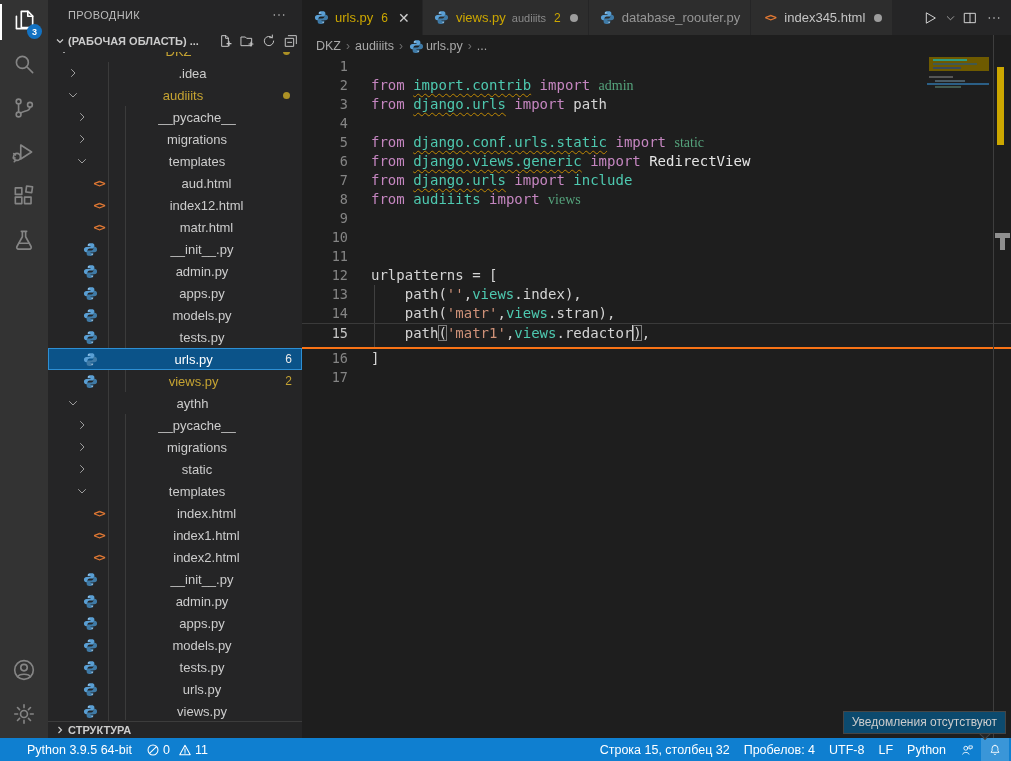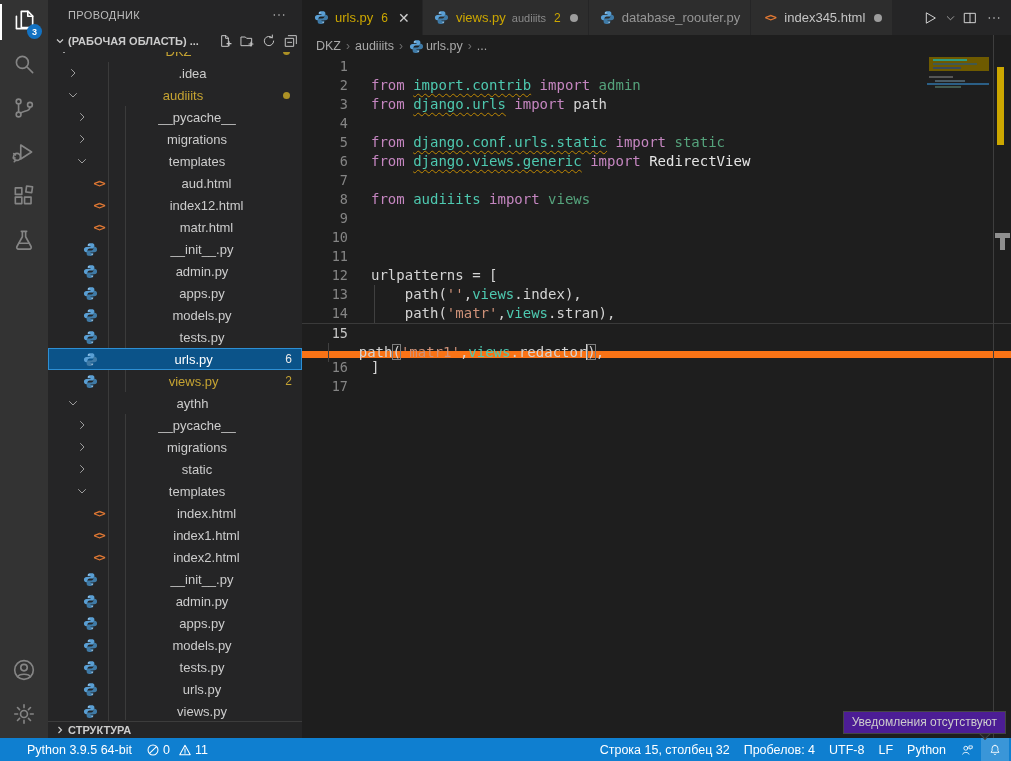--- a/index.html
+++ b/index.html
@@ -61,43 +61,43 @@
   .editor-actions .icon-btn { color:#d0d0d0; margin-left:2px; }
   .breadcrumbs { height:22px; display:flex; align-items:center; font-size:12.5px; color:#a9a9a9; padding-left:14px; }
   .bc-item { display:flex; align-items:center; cursor:pointer; }
   .bc-item .t-ficon { width:18px; }
   .bc-sep { margin:0 5px; color:#6e6e6e; font-size:12px; }
 
   .code-area { position:absolute; top:57px; left:0; right:0; bottom:0; font-family:"DejaVu Sans Mono","Liberation Mono",monospace; font-size:14px; }
   .code-line { height:19px; line-height:19px; white-space:pre; display:flex; position:relative; }
   .ln { width:46px; text-align:right; color:#858585; flex:none; font-size:13.5px; }
   .lc { padding-left:23px; position:relative; }
-  .code-line.current { border-top:1px solid #3a3a3a; border-bottom:7px solid #f97316; height:35px;flex-direction:column; }
+  .code-line.current { border-top:1px solid #3a3a3a; border-bottom:2px solid #f97316; height:26px; }
   .code-line.current .ln { color:#c6c6c6; }
   .code-line.guided .lc::before { content:""; position:absolute; left:26px; top:0; bottom:0; border-left:1px solid #404040; }
-  .tk-kw { color:#c586c0; } .tk-mod { color:#4ec9b0; } .tk-imp { color:#55a37c; }
+  .tk-kw { color:#c586c0; } .tk-mod { color:#4ec9b0; } .tk-imp { color:#55a37c;font-family:Liberation Serif, serif; }
   .tk-cls { color:#e5e5e5; } .tk-pl { color:#d4d4d4; } .tk-str { color:#ce9178; }
   .sq { text-decoration:underline; text-decoration-style:wavy; text-decoration-color:#bf8803; text-decoration-thickness:1px; text-underline-offset:3px; text-decoration-skip-ink:none; }
   .bracket { outline:1px solid #7e7e7e; outline-offset:-1px; }
   .caret { display:inline-block; width:0; border-left:1.5px solid #cfcfcf; height:16px; vertical-align:-3px; }
 
   
   .minimap { position:absolute; top:0; right:18px; width:66px; bottom:0; }
   .ovr { position:absolute; top:0; right:0; width:18px; bottom:0; border-left:1px solid #3e3e3e; }
 
   
   .statusbar { position:absolute; left:0; right:0; bottom:0; height:23px; background:#0f7fd0; color:#ffffff; display:flex; align-items:center; font-size:12.5px; }
   .sb-item { display:flex; align-items:center; padding:0 7px; height:23px; cursor:pointer; white-space:nowrap; }
   .sb-item svg { width:14px; height:14px; }
   .sb-item .cnt { margin-left:3px; }
   .sb-left { display:flex; padding-left:20px; }
   .sb-right { margin-left:auto; display:flex; padding-right:2px; }
   .sb-item.hovered { background:rgba(255,255,255,.18); }
 
-  .tooltip { position:absolute; right:5px; bottom:27px; background:#4c1d95; border:1px solid #454545; color:#cccccc; font-size:12px; padding:3px 8px 4px; white-space:nowrap; z-index:50; }
+  .tooltip { position:absolute; right:5px; bottom:27px; background:#0c4a6e; border:1px solid #454545; color:#cccccc; font-size:12px; padding:3px 8px 4px; white-space:nowrap; z-index:50; }
   .tip-caret { position:absolute; right:22px; bottom:23px; width:8px; height:8px; background:#252526; border-right:1px solid #454545; border-bottom:1px solid #454545; transform:rotate(45deg); z-index:49; }
 </style>
 </head>
 <body>
 
 <div class="activitybar">
   <div class="ab-top" id="ab-top">
       <div class="ab-item active">
         <span><svg viewBox="0 0 24 24" fill="none" stroke="currentColor" stroke-width="1.5" stroke-linecap="round" stroke-linejoin="round">
             <path d="M9.5 4h6.2L20 8.3V19h-10.5z"></path>
@@ -689,21 +689,21 @@
         <span>...</span>
       </span>
     </div>
   <div class="code-area" id="code-area">
       <div class="code-line"><span class="ln">1</span><span class="lc"></span></div>
       <div class="code-line"><span class="ln">2</span><span class="lc"><span class="tk-kw">from </span><span class="tk-mod sq">import.contrib</span><span class="tk-kw"> import </span><span class="tk-imp">admin</span></span></div>
       <div class="code-line"><span class="ln">3</span><span class="lc"><span class="tk-kw">from </span><span class="tk-mod sq">django.urls</span><span class="tk-kw"> import </span><span class="tk-pl">path</span></span></div>
       <div class="code-line"><span class="ln">4</span></div>
       <div class="code-line"><span class="ln">5</span><span class="lc"><span class="tk-kw">from </span><span class="tk-mod sq">django.conf.urls.static</span><span class="tk-kw"> import </span><span class="tk-imp">static</span></span></div>
       <div class="code-line"><span class="ln">6</span><span class="lc"><span class="tk-kw">from </span><span class="tk-mod sq">django.views.generic</span><span class="tk-kw"> import </span><span class="tk-cls">RedirectView</span></span></div>
-      <div class="code-line"><span class="ln">7</span></div>
+      <div class="code-line"><span class="ln">7</span><span class="lc"><span class="tk-kw">from </span><span class="tk-mod sq">django.urls</span><span class="tk-kw"> import </span><span class="tk-mod">include</span></span></div>
       <div class="code-line"><span class="ln">8</span><span class="lc"><span class="tk-kw">from </span><span class="tk-mod">audiiits</span><span class="tk-kw"> import </span><span class="tk-imp">views</span></span></div>
       <div class="code-line"><span class="ln">9</span><span class="lc"></span></div>
       <div class="code-line"><span class="ln">10</span><span class="lc"></span></div>
       <div class="code-line"><span class="ln">11</span><span class="lc"></span></div>
       <div class="code-line"><span class="ln">12</span><span class="lc"><span class="tk-pl">urlpatterns = [</span></span></div>
       <div class="code-line guided"><span class="ln">13</span><span class="lc"><span class="tk-pl">    path(</span><span class="tk-str">''</span><span class="tk-pl">,</span><span class="tk-mod">views</span><span class="tk-pl">.index),</span></span></div>
       <div class="code-line guided"><span class="ln">14</span><span class="lc"><span class="tk-pl">    path(</span><span class="tk-str">'matr'</span><span class="tk-pl">,</span><span class="tk-mod">views</span><span class="tk-pl">.stran),</span></span></div>
       <div class="code-line current guided"><span class="ln">15</span><span class="lc"><span class="tk-pl">    path</span><span class="tk-pl bracket">(</span><span class="tk-str">'matr1'</span><span class="tk-pl">,</span><span class="tk-mod">views</span><span class="tk-pl">.redactor</span><span class="caret"></span><span class="tk-pl bracket">)</span><span class="tk-pl">,</span></span></div>
       <div class="code-line"><span class="ln">16</span><span class="lc"><span class="tk-pl">]</span></span></div>
       <div class="code-line"><span class="ln">17</span><span class="lc"></span></div>

